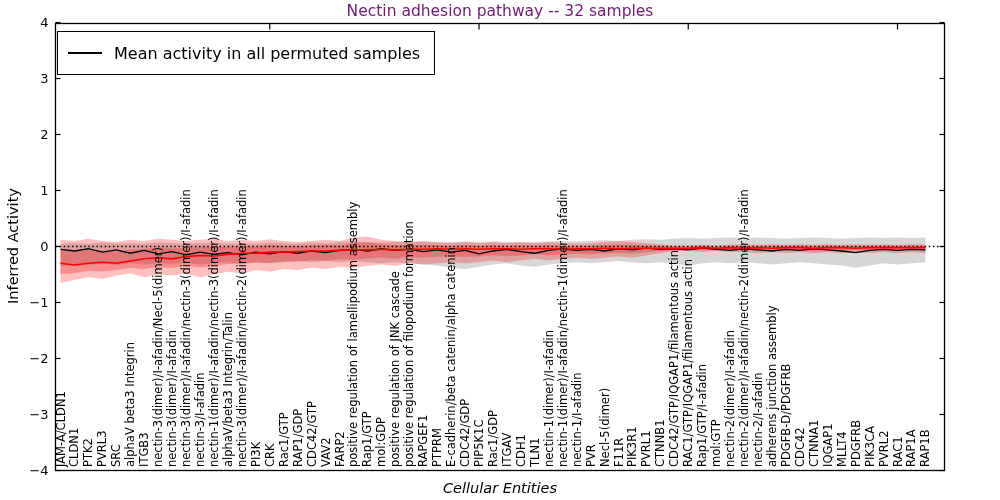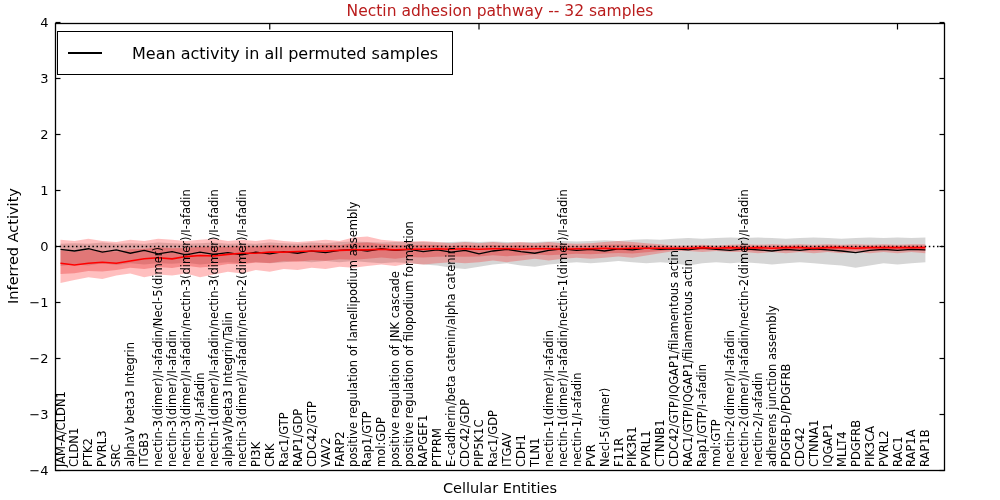--- a/index.html
+++ b/index.html
@@ -2,36 +2,36 @@
 <html><head>
 <meta charset="utf-8">
 <style>
   html,body{margin:0;padding:0;background:#ffffff;}
   .figure{
     position:relative;width:1000px;height:500px;background:#ffffff;
     font-family:"DejaVu Sans","Liberation Sans",sans-serif;overflow:hidden;
   }
   .chart-title{
     position:absolute;left:55px;top:2px;width:890px;text-align:center;
-    font-size:15.5px;color:#b91c1c;
+    font-size:15.5px;color:#701a75;
   }
   .xlabel{
     position:absolute;left:55px;top:480px;width:890px;text-align:center;
-    font-size:14.5px;color:#000;
+    font-size:14.5px;color:#000;font-style:italic;
   }
   .ylabel{
     position:absolute;left:13px;top:246px;font-size:14.5px;color:#000;
     transform:translate(-50%,-50%) rotate(-90deg);white-space:nowrap;
   }
   svg{position:absolute;left:0;top:0;}
   .legend{
     position:absolute;left:57px;top:31px;background:#ffffff;
     border:1.2px solid #000;padding:6px 14px 6px 10px;z-index:5;
   }
-  .legend-entry{display:flex;align-items:center;height:30px;gap:18px;}
+  .legend-entry{display:flex;align-items:center;height:30px;}
   .legend-swatch{width:34px;height:0;border-top-style:solid;border-top-width:2px;margin-right:12px;}
   .legend-label{font-size:16px;color:#000;white-space:nowrap;}
 </style>
 </head>
 <body>
 
 <div class="figure">
   <div class="chart-title">Nectin adhesion pathway -- 32 samples</div>
   <div class="ylabel">Inferred Activity</div>
   <div class="xlabel">Cellular Entities</div>

